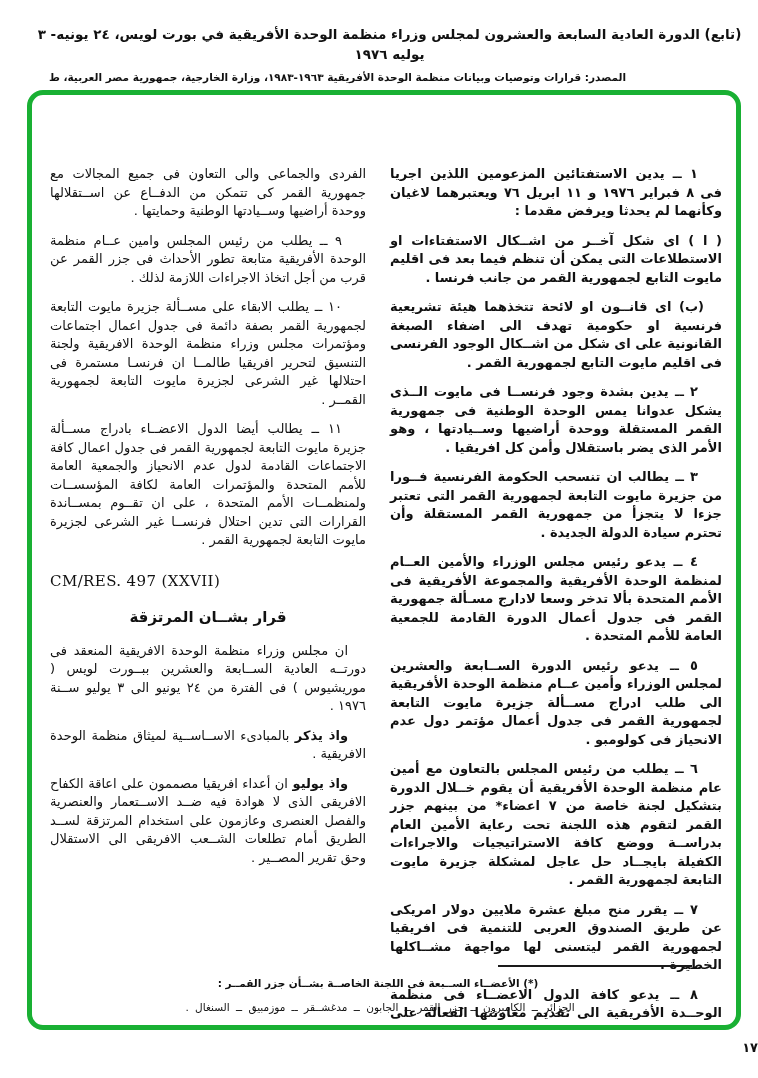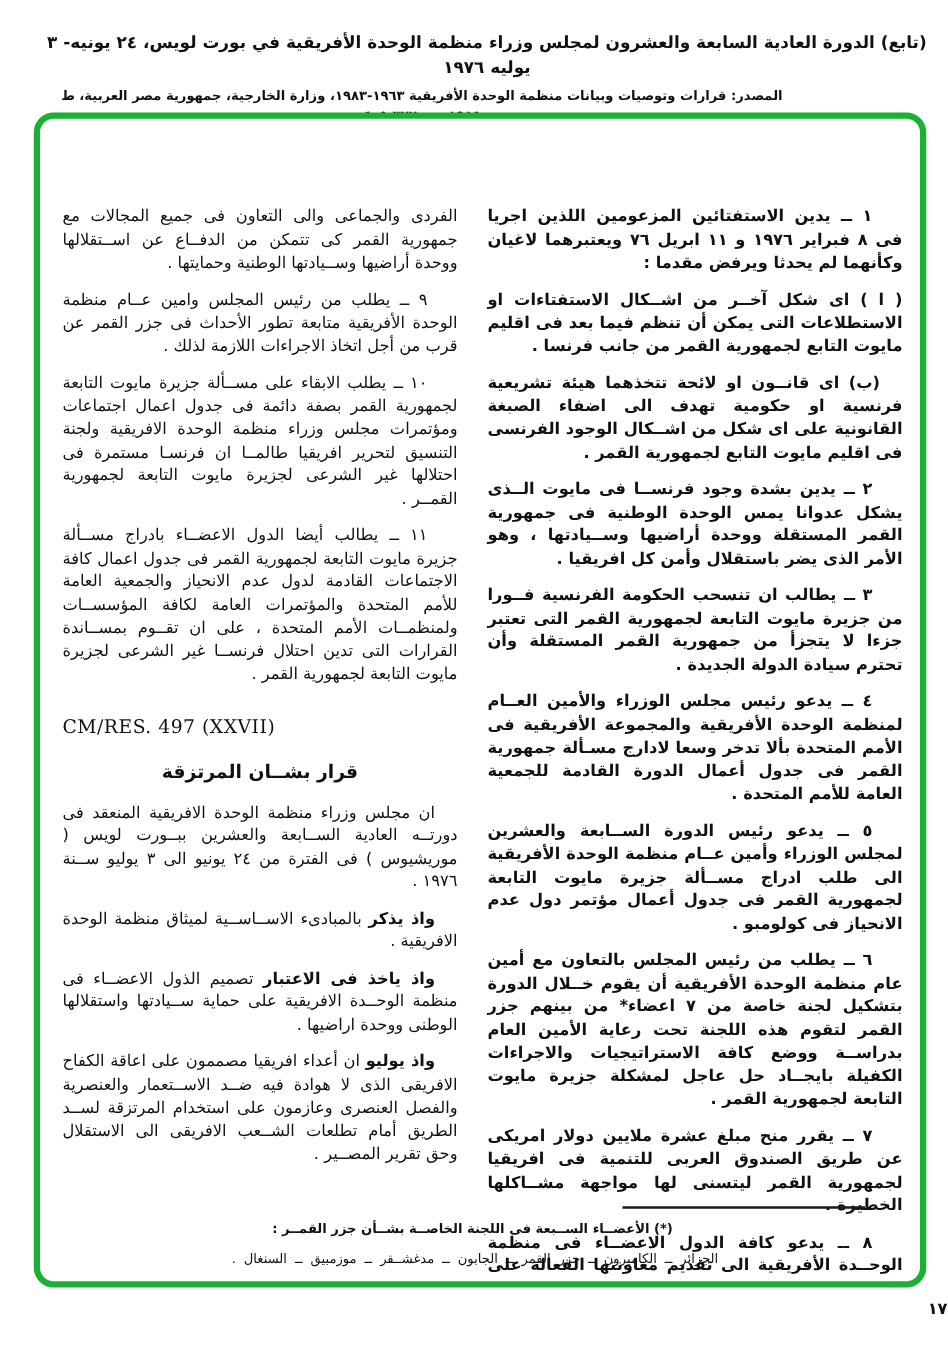--- a/index.html
+++ b/index.html
@@ -86,21 +86,20 @@
 
     <div class="col col-left">
       <p>الفردى والجماعى والى التعاون فى جميع المجالات مع جمهورية القمر كى تتمكن من الدفــاع عن اســتقلالها ووحدة أراضيها وســيادتها الوطنية وحمايتها .</p>
       <p class="indent">٩ ــ يطلب من رئيس المجلس وامين عــام منظمة الوحدة الأفريقية متابعة تطور الأحداث فى جزر القمر عن قرب من أجل اتخاذ الاجراءات اللازمة لذلك .</p>
       <p class="indent">١٠ ــ يطلب الابقاء على مســألة جزيرة مايوت التابعة لجمهورية القمر بصفة دائمة فى جدول اعمال اجتماعات ومؤتمرات مجلس وزراء منظمة الوحدة الافريقية ولجنة التنسيق لتحرير افريقيا طالمــا ان فرنسـا مستمرة فى احتلالها غير الشرعى لجزيرة مايوت التابعة لجمهورية القمــر .</p>
       <p class="indent">١١ ــ يطالب أيضا الدول الاعضــاء بادراج مســألة جزيرة مايوت التابعة لجمهورية القمر فى جدول اعمال كافة الاجتماعات القادمة لدول عدم الانحياز والجمعية العامة للأمم المتحدة والمؤتمرات العامة لكافة المؤسســات ولمنظمــات الأمم المتحدة ، على ان تقــوم بمســاندة القرارات التى تدين احتلال فرنســا غير الشرعى لجزيرة مايوت التابعة لجمهورية القمر .</p>
       <div class="cmres">CM/RES. 497 (XXVII)</div>
       <div class="res-heading">قرار بشــان المرتزقة</div>
       <p class="indent-sm">ان مجلس وزراء منظمة الوحدة الافريقية المنعقد فى دورتــه العادية الســابعة والعشرين ببــورت لويس ( موريشيوس ) فى الفترة من ٢٤ يونيو الى ٣ يوليو ســنة ١٩٧٦ .</p>
       <p class="indent-sm"><span class="lead">واذ يذكر</span><span> بالمبادىء الاســاســية لميثاق منظمة الوحدة الافريقية .</span></p>
-      <p class="indent-sm"><span class="lead">واذ ياخذ فى الاعتبار</span><span> تصميم الذول الاعضــاء فى منظمة الوحــدة الافريقية على حماية ســيادتها واستقلالها الوطنى ووحدة اراضيها .</span></p>
       <p class="indent-sm"><span class="lead">واذ يوليو</span><span> ان أعداء افريقيا مصممون على اعاقة الكفاح الافريقى الذى لا هوادة فيه ضــد الاســتعمار والعنصرية والفصل العنصرى وعازمون على استخدام المرتزقة لســد الطريق أمام تطلعات الشــعب الافريقى الى الاستقلال وحق تقرير المصــير .</span></p>
     </div>
 
   </div>
 
   <div class="footnote">
     <div class="fn-sep"></div>
     <div class="fn-line1">(*) الأعضــاء الســبعة فى اللجنة الخاصــة بشــأن جزر القمــر :</div>
     <div class="fn-line2">الجزائر ــ الكاميرون ــ جزر القمر ــ الجابون ــ مدغشــقر ــ موزمبيق ــ السنغال .</div>
   </div>

